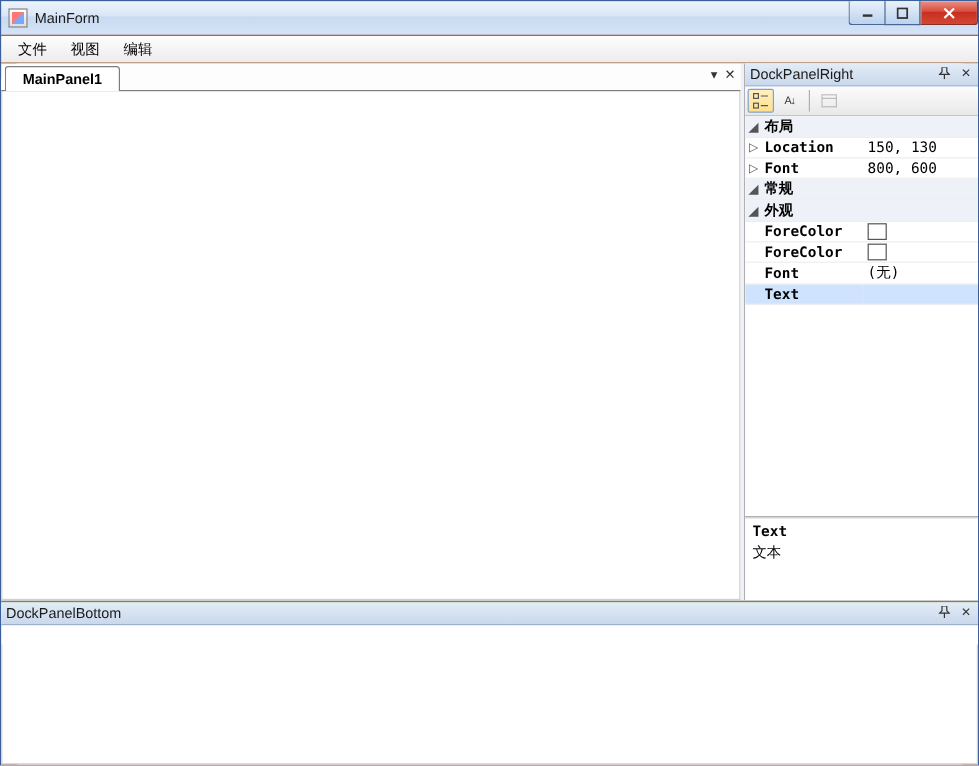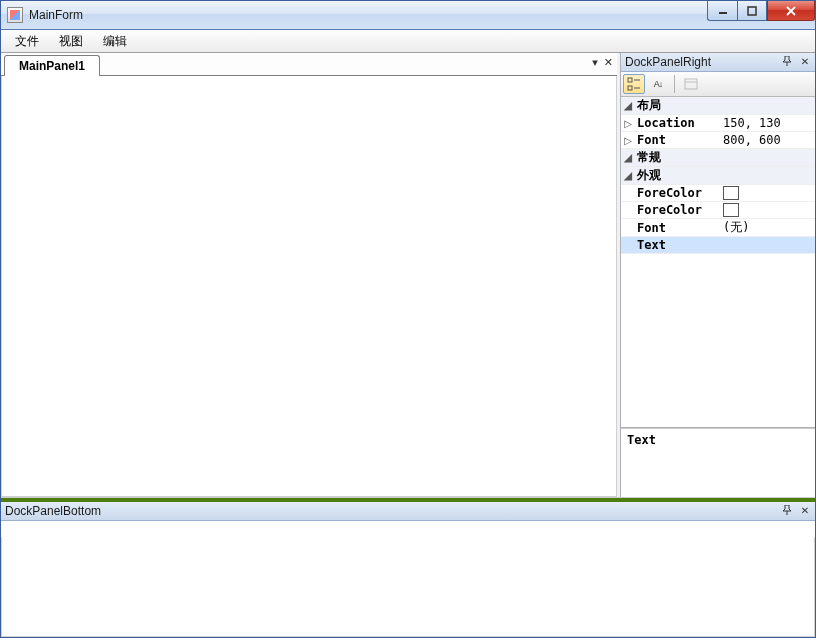--- a/index.html
+++ b/index.html
@@ -309,21 +309,21 @@
   .pg-desc .d-title {
     font-weight: bold;
     margin-bottom: 2px;
   }
 
   
   .bottompanel {
     height: 135px;
     display: flex;
     flex-direction: column;
-    border-top: 4px solid #4d7c0f;
+    border-top: 1px solid #4d7c0f;
     gap: 16px;
   }
   .bottombody {
     flex: 1 1 auto;
     background: #fff;
     border: 1px solid #d0d0d0;
     border-top: none;
   }
 </style>
 </head>
@@ -456,20 +456,21 @@
               <td class="expcol"></td>
               <td class="namecol">Text</td>
               <td class="valcol"></td>
             </tr>
           </tbody>
             </table>
         </div>
 
         <div class="pg-desc">
           <div class="d-title">Text</div>
+          <div class="d-body">文本</div>
         </div>
       </div>
 
     </div>
 
     <div class="bottompanel">
       <div class="dockheader">
         <span>DockPanelBottom</span>
         <div class="hdractions">
           <span>

